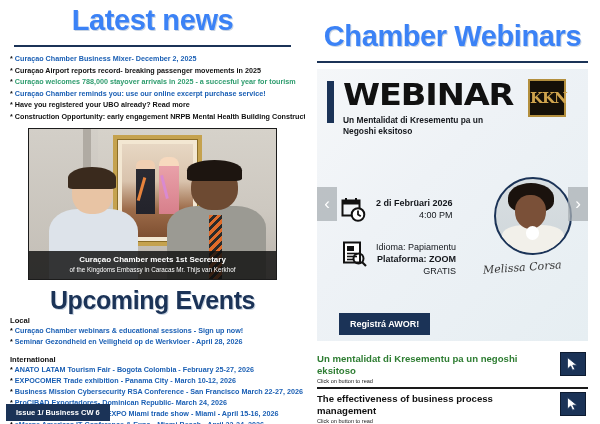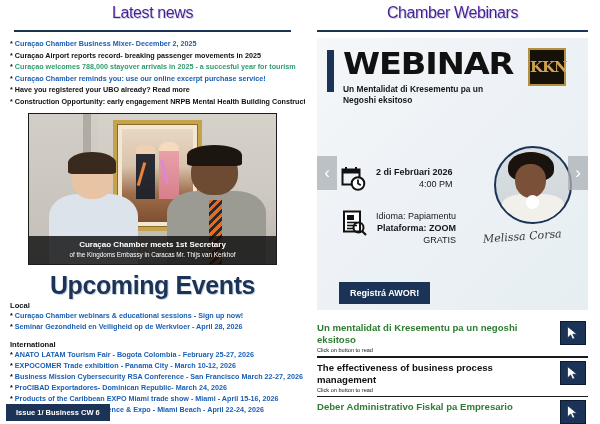--- a/index.html
+++ b/index.html
@@ -13,23 +13,23 @@
 
   
   .left-col {
     width: 305px; height: 424px;
     padding: 0 6px;
     position: relative;
     background: #ffffff;
   }
   .section-title {
     text-align: center;
-    color: #4c1d95;
-    font-weight: normal;
-    font-size: 16px;
+    color: #3b82f6;
+    font-weight: bold;
+    font-size: 29px;
     letter-spacing: -0.4px;
     padding-top: 4px;
     text-shadow: 1px 1px 0 #c9d4e2;
   }
   .title-rule {
     height: 2px; background: #1b3357;
     margin: 8px 8px 6px 8px;
   }
   .news-list { list-style: none; padding: 0 0 0 4px; }
   .news-list li {
@@ -118,21 +118,21 @@
   .issue-badge {
     position:absolute; left:6px; bottom:3px;
     background:#1b3357; color:#ffffff;
     font-size:7.5px; font-weight:bold;
     padding:4px 10px;
   }
 
   
   .right-col {
     width: 295px; height:360px; position:relative; background:#ffffff;
-    padding: 0 4px;
+    padding: 16px 4px;
   }
   .webinar-card {
     position:relative; margin: 0 8px; height:272px;
     background: linear-gradient(135deg,#f5f7f9 0%,#eef2f6 40%,#e6eef2 100%);
     overflow:hidden;
   }
   .blue-bar { position:absolute; left:10px; top:12px; width:7px; height:42px; background:#1b3357; }
   .webinar-word {
     position:absolute; left:26px; top:8px;
     font-family:"DejaVu Sans", sans-serif;

